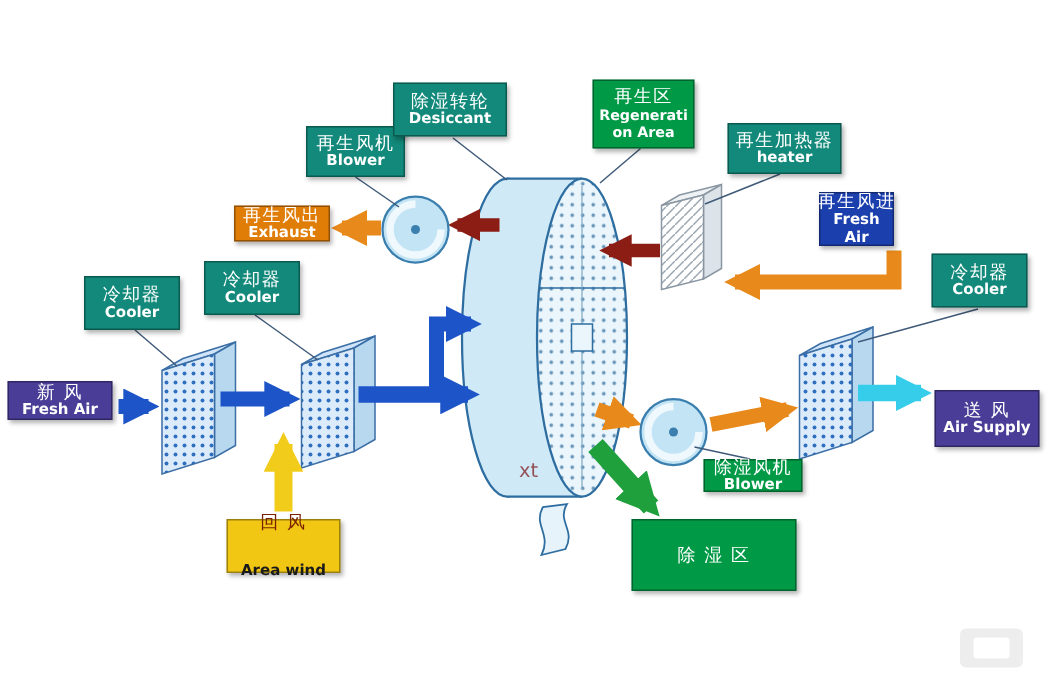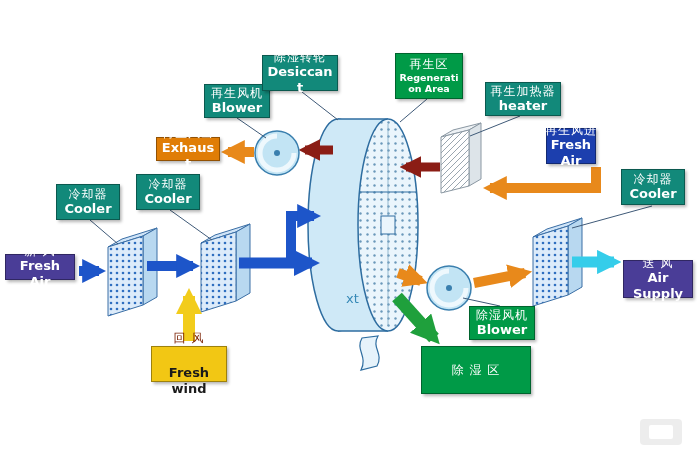--- a/index.html
+++ b/index.html
@@ -8,32 +8,32 @@
     font-family:"DejaVu Sans", sans-serif;
   }
   .stage svg{position:absolute;left:0;top:0;}
   .label{
     position:absolute;display:flex;flex-direction:column;align-items:center;justify-content:center;
     text-align:center;color:#fff;border:1px solid rgba(0,0,0,.35);
     box-shadow:1.5px 2px 3px rgba(0,0,0,.3);
     padding:2px 3px;box-sizing:border-box;line-height:1.22;z-index:3;
   }
   .label .zh{font-size:12px;font-weight:normal;letter-spacing:1px;white-space:nowrap;}
-  .label .en{font-size:13px;font-weight:bold;word-break:break-word;}
+  .label .en{font-size:10px;font-weight:bold;word-break:break-word;}
   .purple{background:#4a3d97;}
   .teal{background:#12897a;}
   .green{background:#009a47;}
   .orange{background:#e07d06;}
   .navy{background:#1c3fae;}
   .yellow{background:#f2c714;gap:20px;}
   .yellow .zh{color:#7a1f00;}
   .yellow .en{color:#1a1a1a;}
   .watermark{
-    position:absolute;left:346px;top:291px;z-index:2;
-    color:#0369a1;font-size:13px;opacity:.75;font-family:"DejaVu Sans",sans-serif;
+    position:absolute;left:346px;top:307px;z-index:2;
+    color:#7f1d1d;font-size:13px;opacity:.75;font-family:"DejaVu Sans",sans-serif;
   }
 </style>
 </head>
 <body>
 
 <div class="stage">
 
   <svg width="700" height="451" viewBox="0 0 700 451">
     <defs>
       <pattern id="dotsBlue" width="6" height="6" patternUnits="userSpaceOnUse">
@@ -207,24 +207,24 @@
     <span class="en">Air Supply</span>
   </div>
 
   <div class="label orange" style="left:156px;top:137px;width:64px;height:24px">
     <span class="zh">再生风出</span>
     <span class="en">Exhaust</span>
   </div>
 
   <div class="label yellow" style="left:151px;top:346px;width:76px;height:36px">
     <span class="zh">回 风</span>
-    <span class="en">Fresh wind</span>
-  </div>
-
-  <div class="label green" style="left:469px;top:306px;width:66px;height:34px">
+    <span class="en">Area wind</span>
+  </div>
+
+  <div class="label green" style="left:469px;top:306px;width:66px;height:22px">
     <span class="zh">除湿风机</span>
     <span class="en">Blower</span>
   </div>
 
   <div class="label green" style="left:421px;top:346px;width:110px;height:48px">
     <span class="zh">除 湿 区</span>
   </div>
 
   <div class="watermark">xt</div>
 

